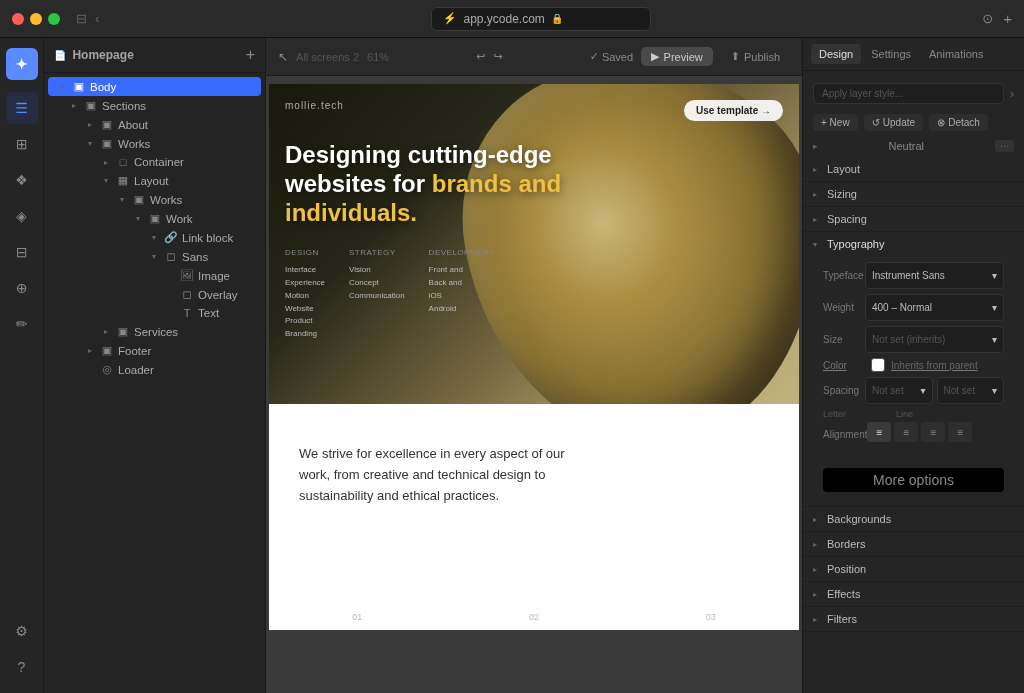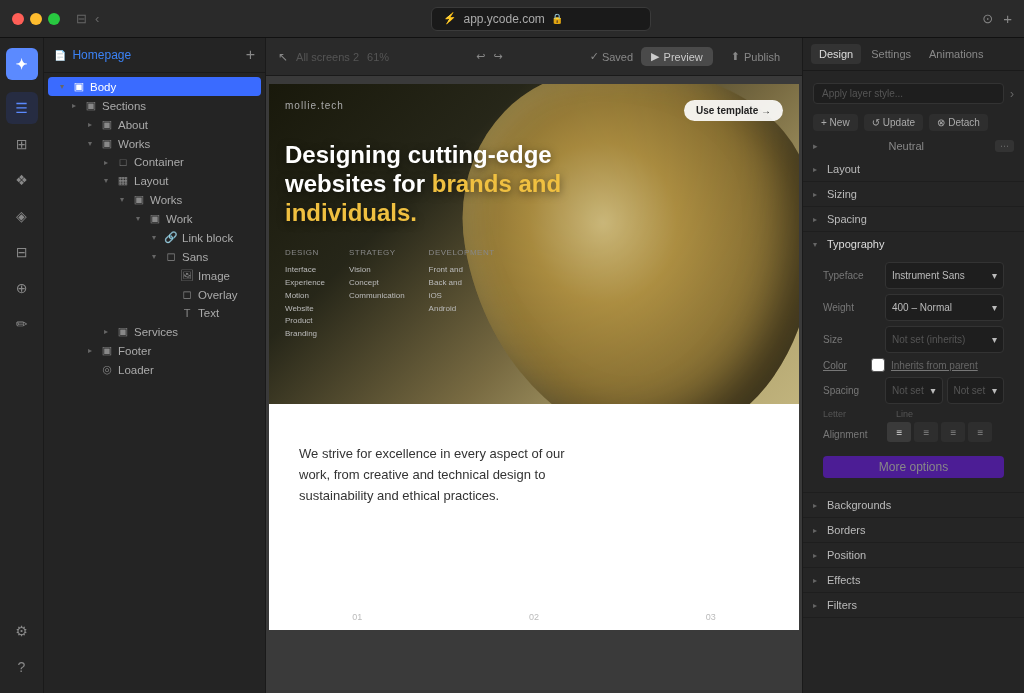--- a/index.html
+++ b/index.html
@@ -126,22 +126,22 @@
     }
     .layers-header {
       display: flex;
       align-items: center;
       justify-content: space-between;
       padding: 8px 10px;
       border-bottom: 1px solid #1a1a1a;
     }
     .layers-title {
       font-size: 12px;
-      font-weight: 400;
-      color: #3b82f6;
+      font-weight: 700;
+      color: #a3a3a3;
     }
     .layers-add {
       color: #888;
       font-size: 16px;
       cursor: pointer;
     }
     .layers-tree {
       flex: 1;
       overflow-y: auto;
       padding: 4px 0;
@@ -477,21 +477,21 @@
       padding: 1px 5px;
       font-size: 9px;
       color: #777;
     }
     
     .typo-expanded .panel-section-label { color: #ddd; }
     .typo-row {
       display: flex;
       align-items: center;
       margin-bottom: 5px;
-      gap: 20px;
+      gap: 0;
       padding: 0 10px;
     }
     .typo-label {
       font-size: 10px;
       color: #777;
       min-width: 42px;
       flex-shrink: 0;
     }
     .typo-select {
       flex: 1;
@@ -535,26 +535,26 @@
       border-radius: 3px;
       display: flex;
       align-items: center;
       justify-content: center;
       cursor: pointer;
       font-size: 10px;
       color: #888;
     }
     .align-btn.active { background: #3a3a3a; color: #ddd; }
     .more-options-btn {
-      margin: 4px 10px 6px;
-      background: #4c1d95;
+      margin: 16px 10px 6px;
+      background: #000000;
       border: none;
       border-radius: 4px;
       padding: 4px;
-      font-size: 12px;
+      font-size: 14px;
       color: #888;
       cursor: pointer;
       width: calc(100% - 20px);
       text-align: center;
     }
     .spacing-mini-label {
       font-size: 9px;
       color: #555;
       padding: 0 10px;
       display: flex;

